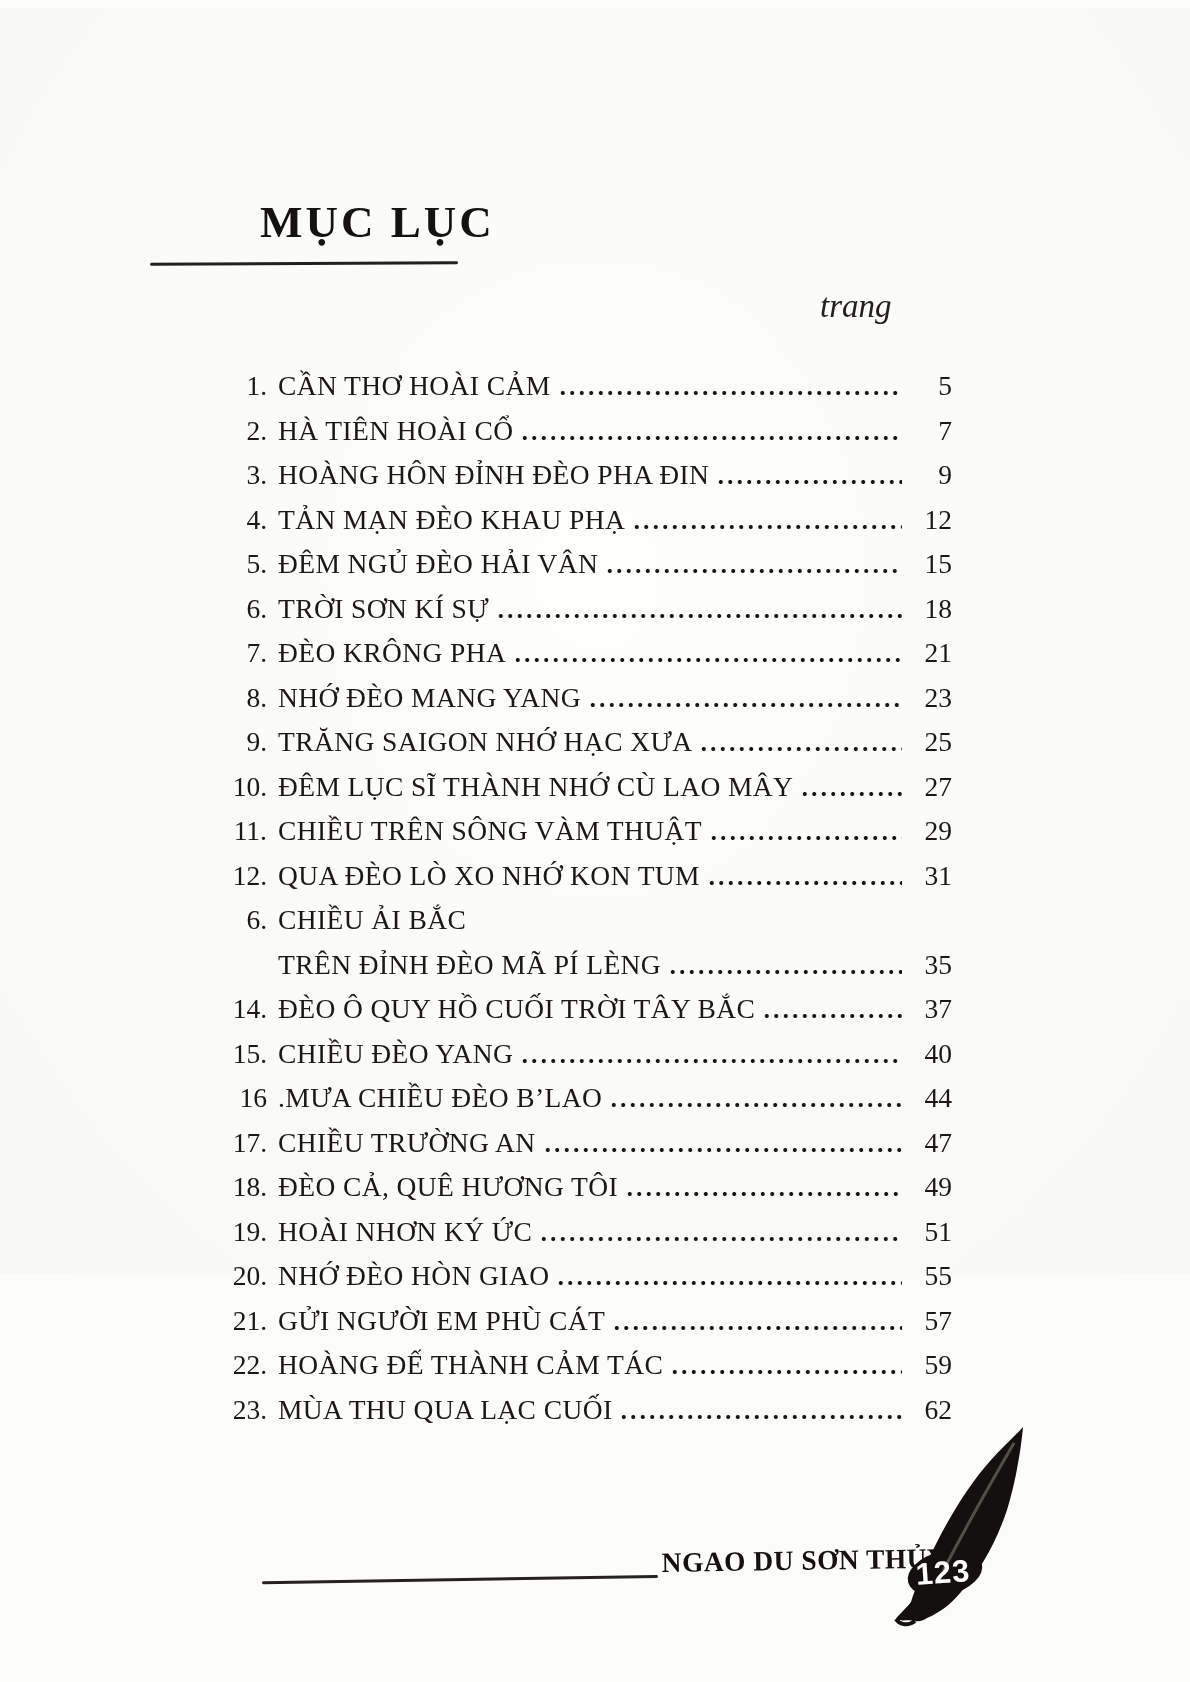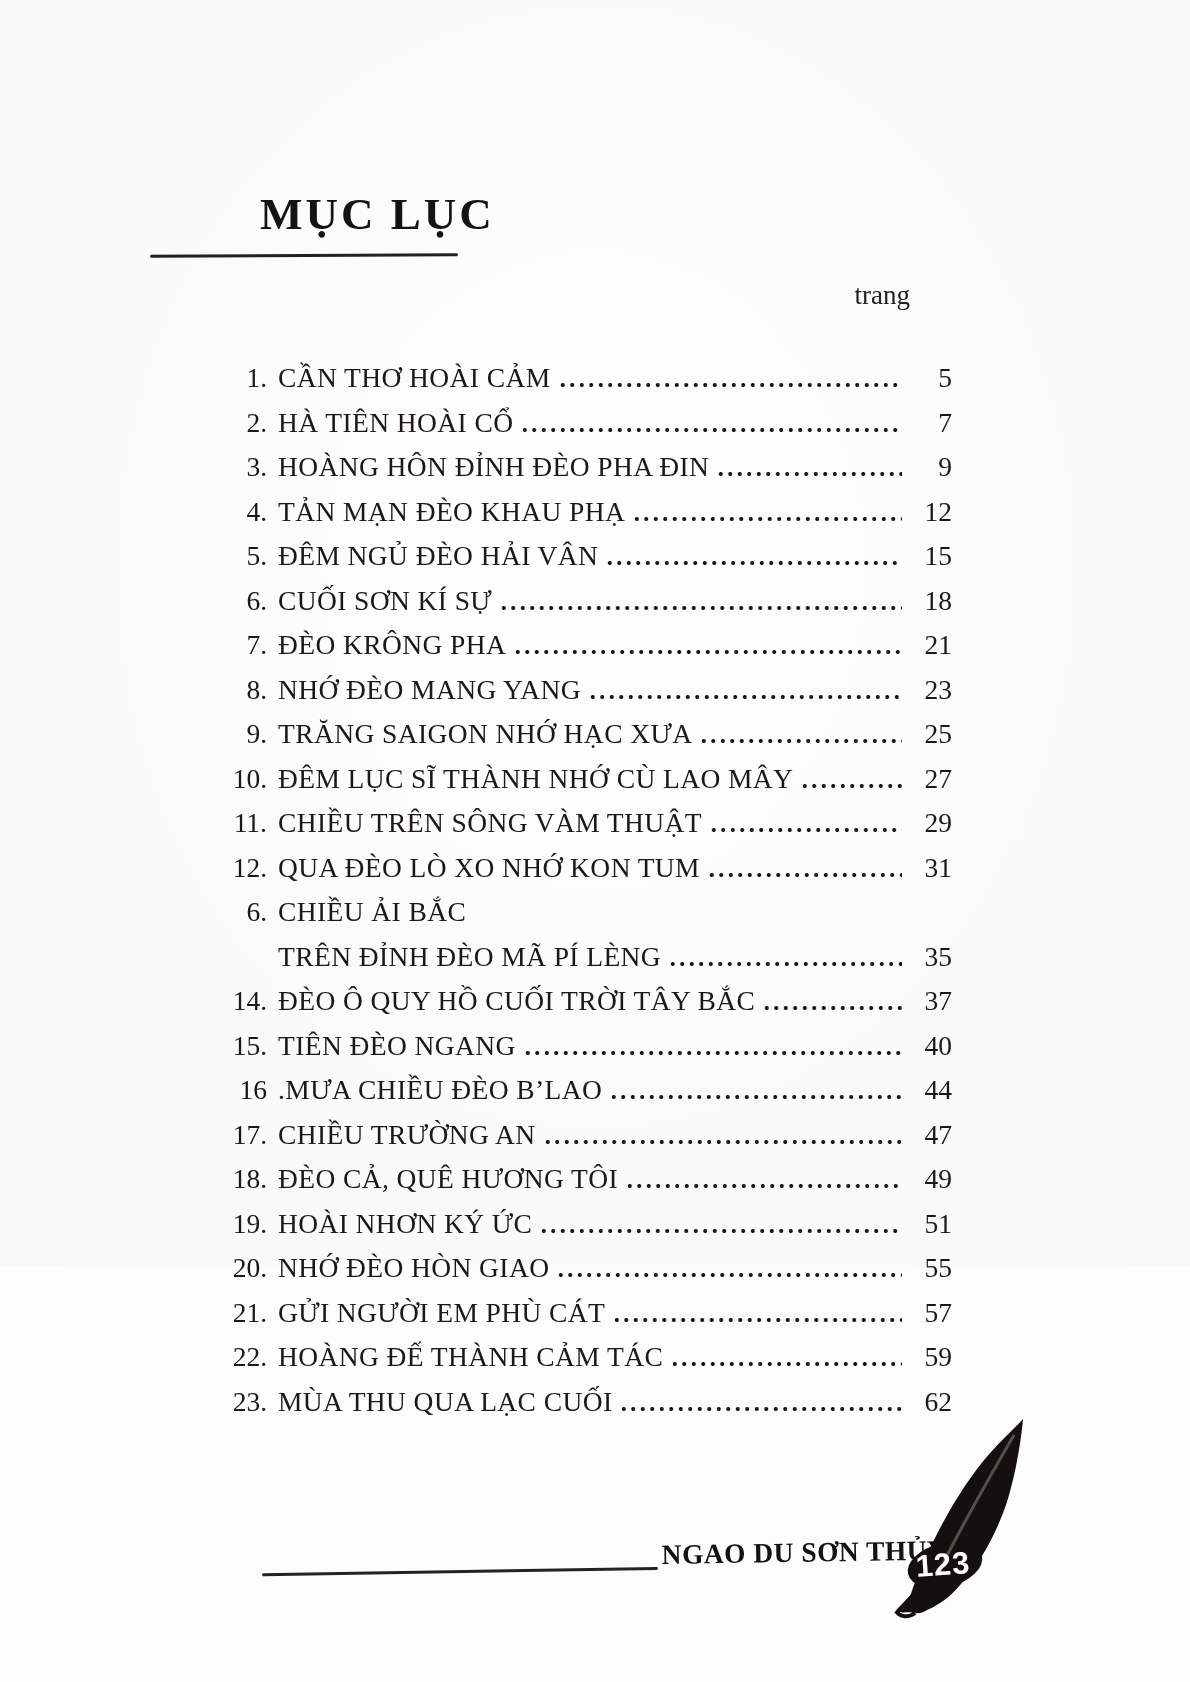--- a/index.html
+++ b/index.html
@@ -13,36 +13,37 @@
     font-family:"Liberation Serif","DejaVu Serif",serif;
     color:var(--ink);
     overflow:hidden;
   }
   .page{
     position:relative;
     width:1190px;height:1265px;
     background:
       radial-gradient(ellipse at 50% 45%, rgba(255,255,255,0.6), rgba(0,0,0,0.015) 95%),
       var(--paper);
+    margin-top: 8px;
   }
   
   .heading{
     position:absolute;left:260px;top:188px;
     font-size:45px;font-weight:bold;letter-spacing:3px;
     color:#151310;
     white-space:nowrap;
   }
   .heading-rule{
     position:absolute;left:150px;top:254px;
     width:308px;height:3px;background:#23201d;border-radius:2px;
     transform:rotate(-0.3deg);
   }
   .col-header{
     position:absolute;left:820px;top:280px;width:90px;
-    text-align:right;font-size:27px;color:#24201c;
+    font-style:italic;font-size:33px;color:#24201c;
   }
   
   .toc{
     position:absolute;left:222px;top:356px;width:730px;
     font-size:27.5px;line-height:44.5px;
     color:#1b1815;
   }
   .toc-line{display:flex;}
   .toc-line .num{
     flex:none;width:56px;text-align:right;padding-right:11px;
@@ -126,21 +127,21 @@
         <span class="pageno">12</span>
       </div>
       <div class="toc-line">
         <span class="num">5.</span>
         <span class="title">ĐÊM NGỦ ĐÈO HẢI VÂN</span>
         <span class="leader"></span>
         <span class="pageno">15</span>
       </div>
       <div class="toc-line">
         <span class="num">6.</span>
-        <span class="title">CUỐI SƠN KÍ SỰ</span>
+        <span class="title">TRỜI SƠN KÍ SỰ</span>
         <span class="leader"></span>
         <span class="pageno">18</span>
       </div>
       <div class="toc-line">
         <span class="num">7.</span>
         <span class="title">ĐÈO KRÔNG PHA</span>
         <span class="leader"></span>
         <span class="pageno">21</span>
       </div>
       <div class="toc-line">
@@ -184,21 +185,21 @@
         <span class="pageno">35</span>
       </div>
       <div class="toc-line">
         <span class="num">14.</span>
         <span class="title">ĐÈO Ô QUY HỒ CUỐI TRỜI TÂY BẮC</span>
         <span class="leader"></span>
         <span class="pageno">37</span>
       </div>
       <div class="toc-line">
         <span class="num">15.</span>
-        <span class="title">TIÊN ĐÈO NGANG</span>
+        <span class="title">CHIỀU ĐÈO YANG</span>
         <span class="leader"></span>
         <span class="pageno">40</span>
       </div>
       <div class="toc-line">
         <span class="num">16</span>
         <span class="title">.MƯA CHIỀU ĐÈO B’LAO</span>
         <span class="leader"></span>
         <span class="pageno">44</span>
       </div>
       <div class="toc-line">

